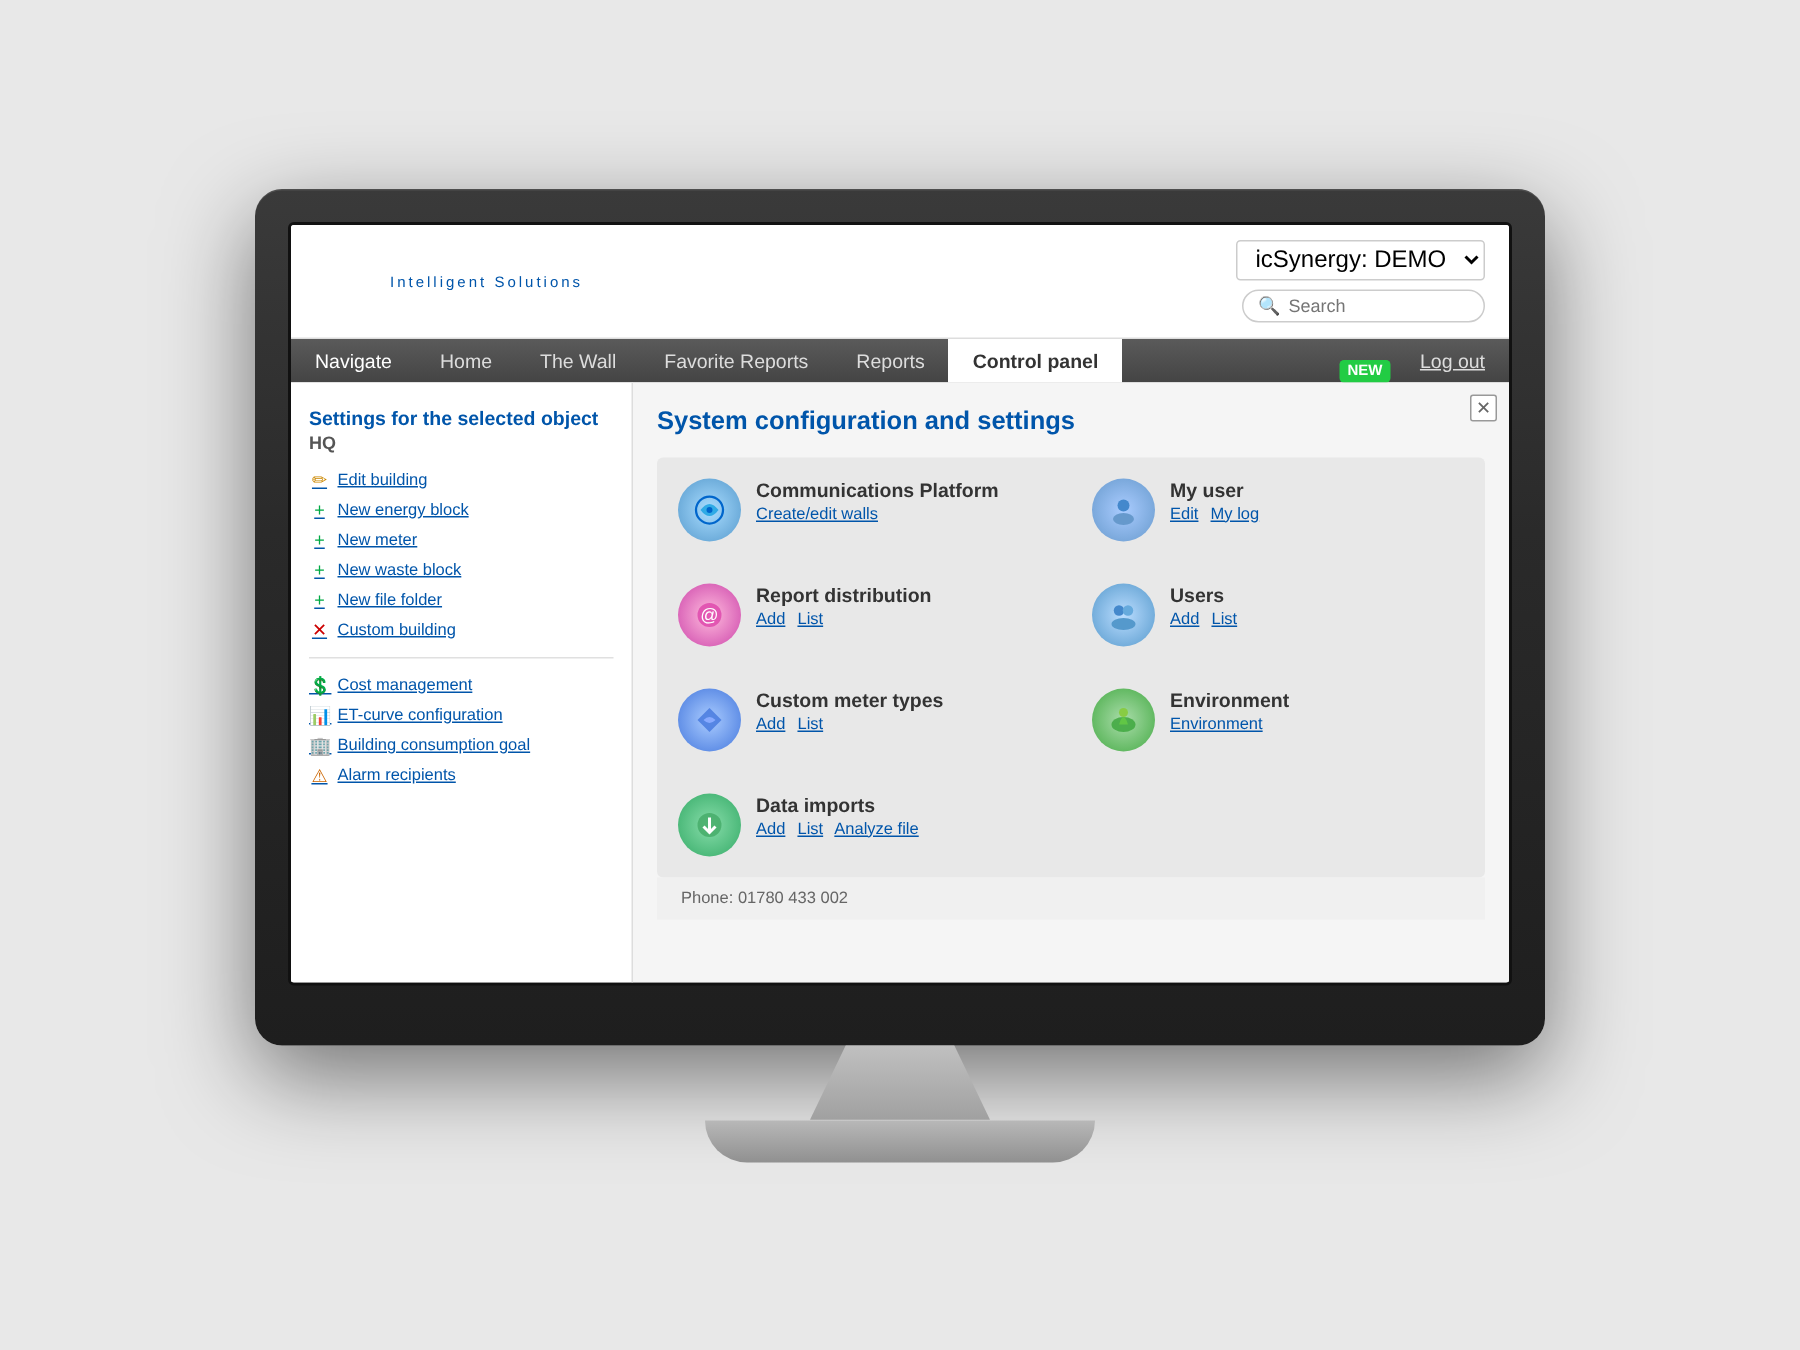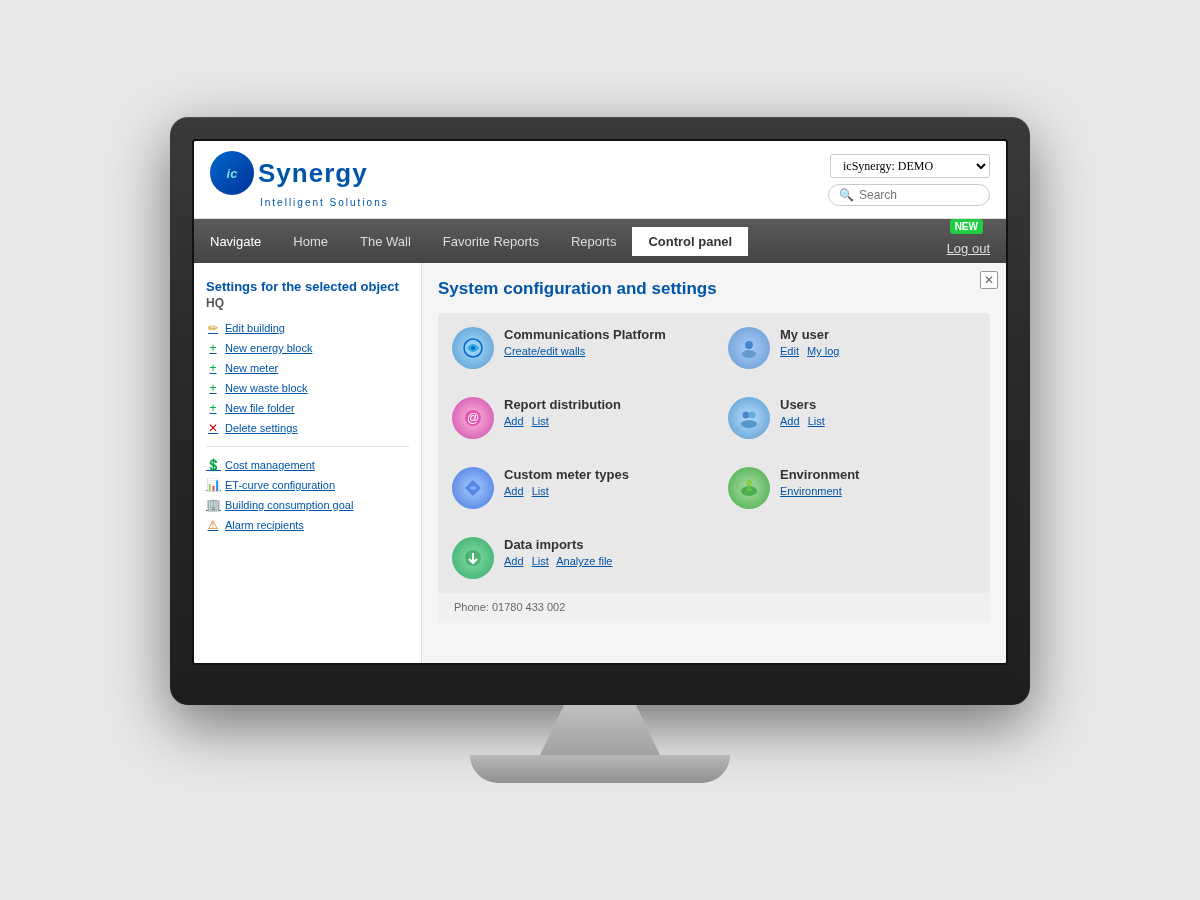--- a/index.html
+++ b/index.html
@@ -106,26 +106,25 @@
     .header-right {
       display: flex;
       flex-direction: column;
       align-items: flex-end;
       gap: 6px;
     }
 
     .demo-select {
       border: 1px solid #ccc;
       padding: 3px 8px;
-      font-size: 12px;
+      font-size: 16px;
       border-radius: 3px;
       background: #fff;
       cursor: pointer;
       min-width: 160px;
-      font-family: Liberation Serif, serif;
     }
 
     .search-box {
       display: flex;
       align-items: center;
       border: 1px solid #ccc;
       border-radius: 12px;
       padding: 3px 10px;
       background: #fff;
       min-width: 160px;
@@ -178,22 +177,21 @@
       font-size: 10px;
       font-weight: bold;
       padding: 2px 5px;
       border-radius: 3px;
       margin-right: 4px;
     }
 
     .nav-right {
       margin-left: auto;
       display: flex;
-      align-items: center;
-      flex-direction: column;
+      align-items: flex-end;
     }
 
     .nav-logout {
       padding: 7px 16px;
       font-size: 13px;
       color: #ddd;
       cursor: pointer;
       text-decoration: underline;
     }
 
@@ -350,26 +348,20 @@
 </head>
 <body>
 
 <div class="monitor-outer">
   <div class="monitor-bezel">
     <div class="monitor-screen">
       <div class="app-wrapper">
 
         <div class="header">
           <div class="logo-area">
-            <div class="logo-text-row">
-              <div class="logo-circle">
-                <span style="font-size:13px; color:#7dd; font-style:italic; font-weight:900;">ic</span>
-              </div>
-              <span class="logo-synergy">Synergy</span>
-            </div>
             <div class="logo-tagline">Intelligent Solutions</div>
           </div>
           <div class="header-right">
             <select class="demo-select"><option>icSynergy: DEMO</option></select>
             <div class="search-box">
               <span class="search-icon-inner">🔍</span>
               <input class="search-input" type="text" placeholder="Search" style="">
             </div>
           </div>
         </div>
@@ -408,21 +400,21 @@
             <div class="sidebar-link green">
               <span class="sidebar-icon">+</span>
               <span>New waste block</span>
             </div>
             <div class="sidebar-link green">
               <span class="sidebar-icon">+</span>
               <span>New file folder</span>
             </div>
             <div class="sidebar-link red">
               <span class="sidebar-icon">✕</span>
-              <span>Delete settings</span>
+              <span>Custom building</span>
             </div>
 
             <div class="sidebar-divider"></div>
 
             <div class="sidebar-link yellow">
               <span class="sidebar-icon">💲</span>
               <span>Cost management</span>
             </div>
             <div class="sidebar-link orange">
               <span class="sidebar-icon">📊</span>

